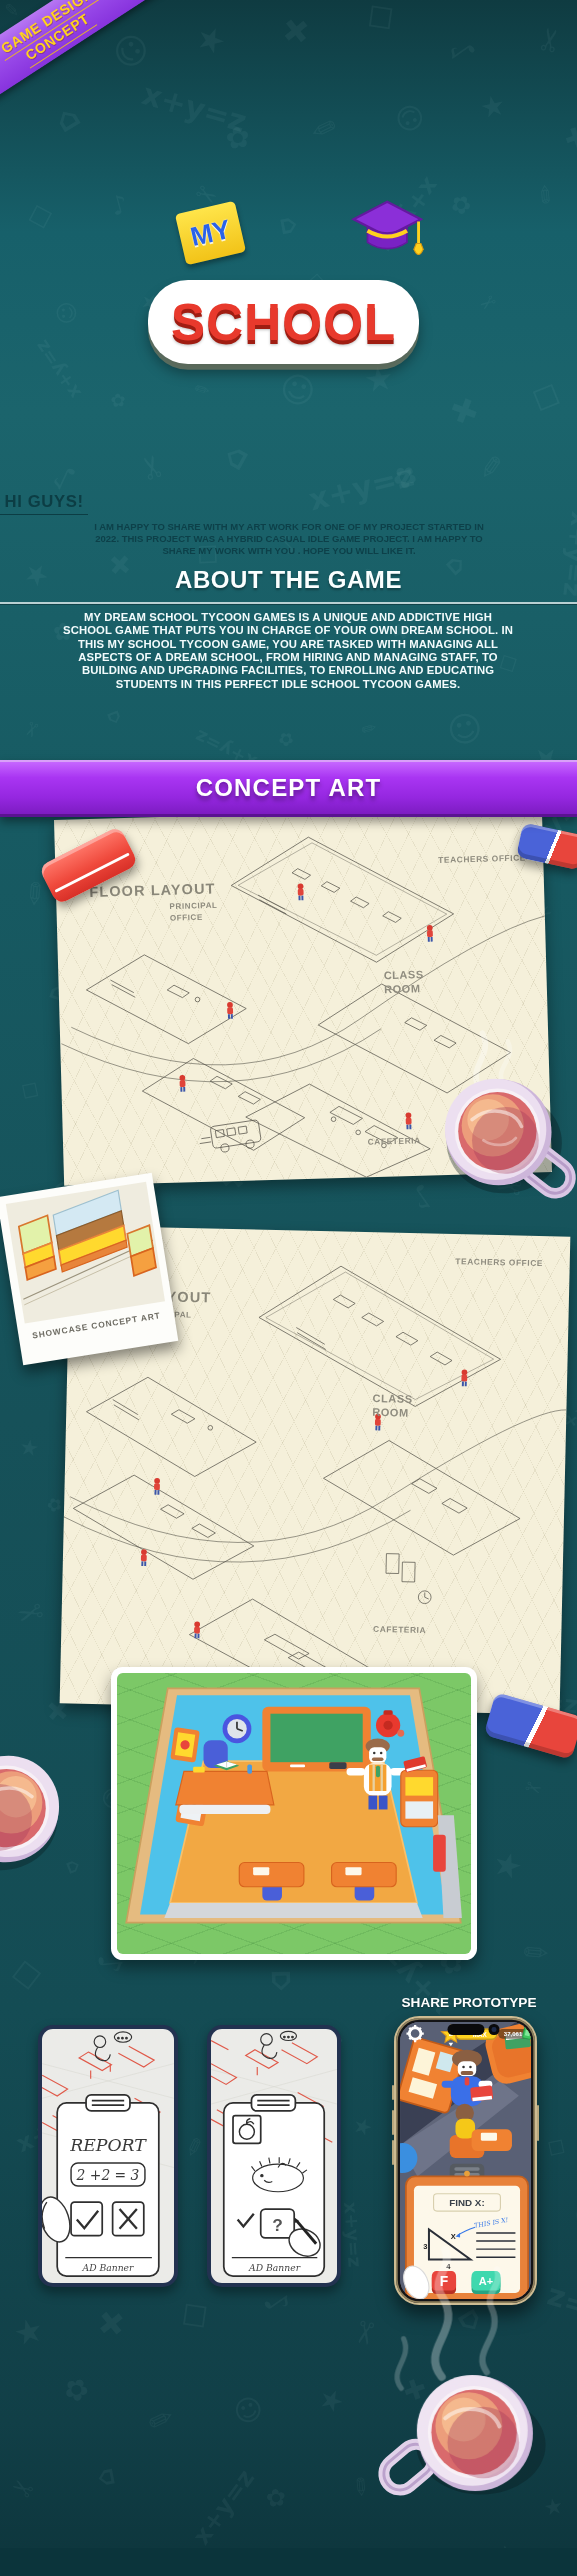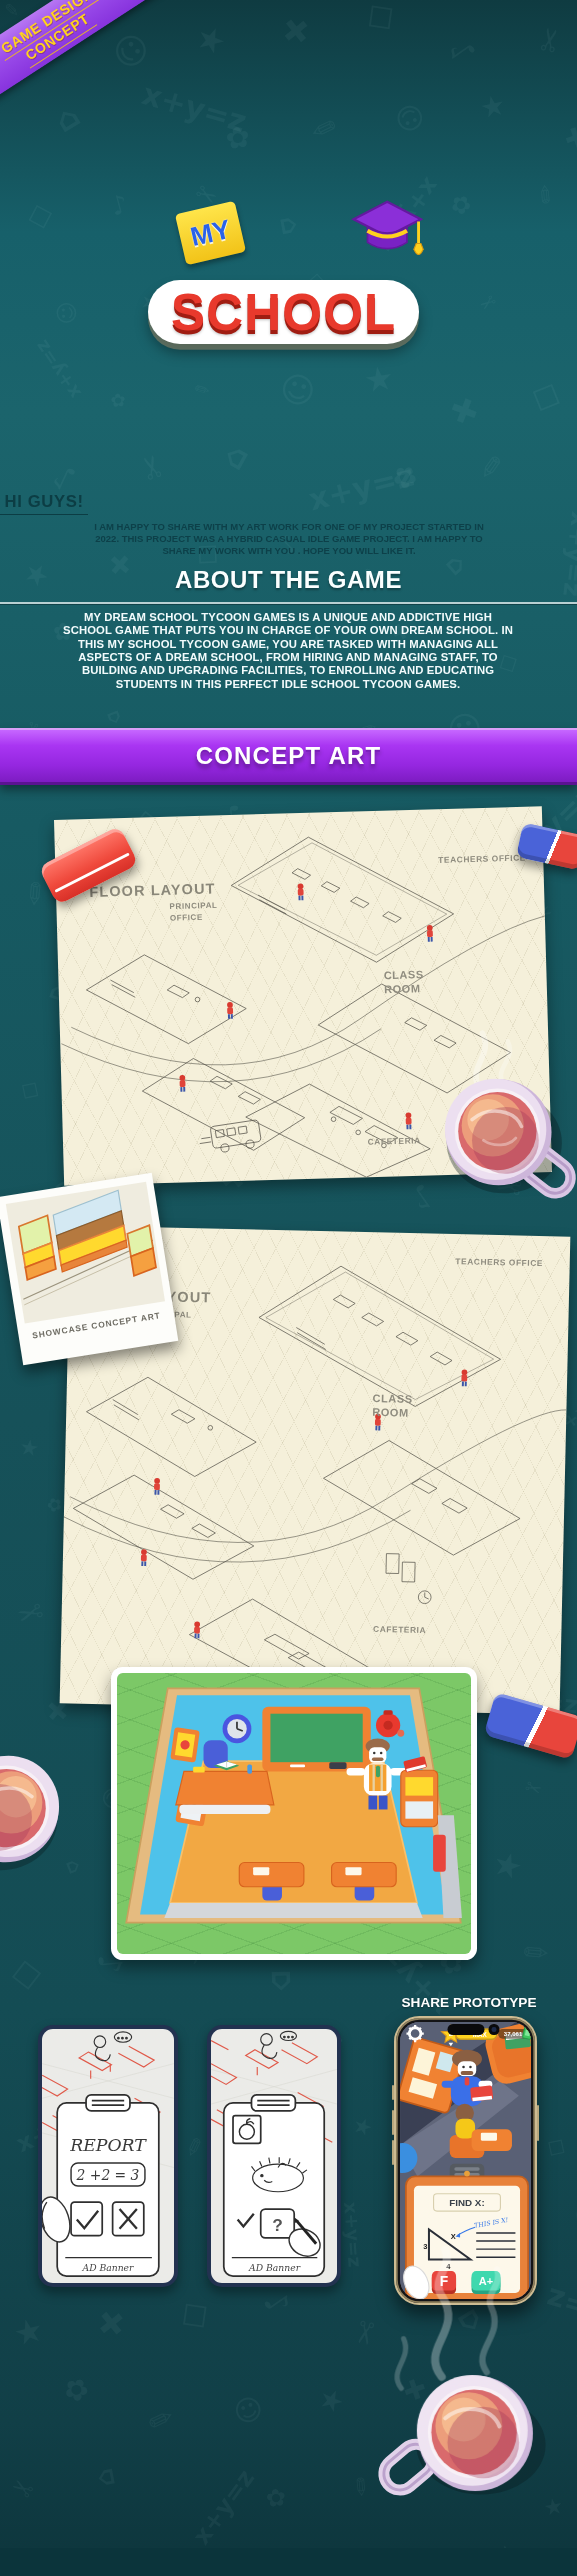--- a/index.html
+++ b/index.html
@@ -20,41 +20,41 @@
   .plate{position:absolute;left:40px;top:33px;width:205px;height:60px;border-radius:15px;
     background:linear-gradient(180deg,#4f9bf5 0%,#2a62d8 55%,#1c49b8 100%);
     border:3.5px solid #173da8;box-shadow:inset 0 3.5px 0 rgba(255,255,255,.35),0 4.6px 8px rgba(0,0,0,.35);
     display:flex;align-items:center;justify-content:center;}
   .plate span{font-size:43px;font-weight:900;letter-spacing:1.7px;color:#ffd21f;
     text-shadow:0 2.9px 0 #c8760a,0 4.6px 3.5px rgba(0,0,0,.3);}
   .mynote{position:absolute;left:33px;top:8px;width:61px;height:52px;border-radius:4.6px;
     background:linear-gradient(180deg,#ffe54a,#f2c318);transform:rotate(-13deg);
     box-shadow:0 3.5px 5.8px rgba(0,0,0,.35);display:flex;align-items:center;justify-content:center;z-index:3;}
   .mynote span{font-size:26.6px;font-weight:900;color:#2a62e8;text-shadow:0 0 1.7px #fff,0 1.7px 0 rgba(255,255,255,.8);}
-  .schoolband{position:absolute;left:1.2px;top:81px;width:271px;height:64px;border-radius:40px;
+  .schoolband{position:absolute;left:1.2px;top:81px;width:271px;height:84px;border-radius:40px;
     background:#ffffff;box-shadow:0 5.8px 0 rgba(160,140,105,.5),0 9.2px 12.7px rgba(0,0,0,.35);
     display:flex;align-items:center;justify-content:center;z-index:2;}
   .schoolband span{font-size:51px;font-weight:900;letter-spacing:1.2px;color:#e8392c;
     text-shadow:0 3.5px 0 #a01d12,0 5.2px 2.9px rgba(0,0,0,.25);}
   .cap{position:absolute;left:195px;top:-10.4px;z-index:4;}
   
   .hi{left:0;right:0;top:492px;text-align:left;z-index:1;}
   .hi span{display:inline-block;font-size:16.7px;font-weight:900;color:#0c3d44;
     border-bottom:1.7px solid #0c3d44;padding:0 4.6px 1.7px;letter-spacing:0.6px;}
   .intro-body{left:88px;top:521px;width:402px;text-align:center;font-size:9.5px;font-weight:800;
     color:#0d4049;line-height:1.26;z-index:1;}
   .about-h{left:0;right:0;top:566px;text-align:center;font-size:24px;font-weight:900;color:#fbffff;
     letter-spacing:0.6px;text-shadow:0 1.7px 2.3px rgba(0,0,0,.35);z-index:1;}
   .divider{left:0;top:602px;width:577px;height:1.7px;background:#d5e4e6;opacity:.85;
     box-shadow:0 1.2px 0 rgba(0,0,0,.35);z-index:1;}
   .about-body{left:63px;top:611px;width:450px;text-align:center;font-size:11.3px;font-weight:800;
     color:#f2fbfc;line-height:1.18;z-index:1;letter-spacing:0.1px;}
   .banner{left:0;width:577px;height:52px;z-index:4;display:flex;align-items:center;justify-content:center;
     background:linear-gradient(180deg,#c667ff 0%,#a935f2 30%,#9527e0 68%,#7d1cc2 100%);
-    border-top:2.3px solid #d9a0f8;border-bottom:3.5px solid #5a1391;box-shadow:0 4.6px 9.2px rgba(0,0,0,.4);}
+    border-top:2.3px solid #d9a0f8;border-bottom:3.5px solid #5a1391;box-shadow:0 4.6px 9.2px rgba(0,0,0,.4);margin-top:32px;}
   .banner span{font-size:24px;font-weight:900;color:#ffffff;letter-spacing:1.2px;
     text-shadow:0 2.3px 0 #7a1fb8,0 4px 4.6px rgba(0,0,0,.35);}
   .banner.concept{top:728px;}
   .banner.footer{top:2497px;height:51px;}
   .banner.footer span{font-size:23px;}
   .footstrip{left:0;top:2548px;width:577px;height:28px;background:#0b343b;z-index:3;}
   
   .paper{background:#f5f0da;box-shadow:0 7px 15px rgba(0,0,0,.4);overflow:hidden;z-index:2;
     background-image:
       repeating-linear-gradient(63deg,rgba(135,125,85,.14) 0 0.6px,transparent 0.6px 19.6px),

